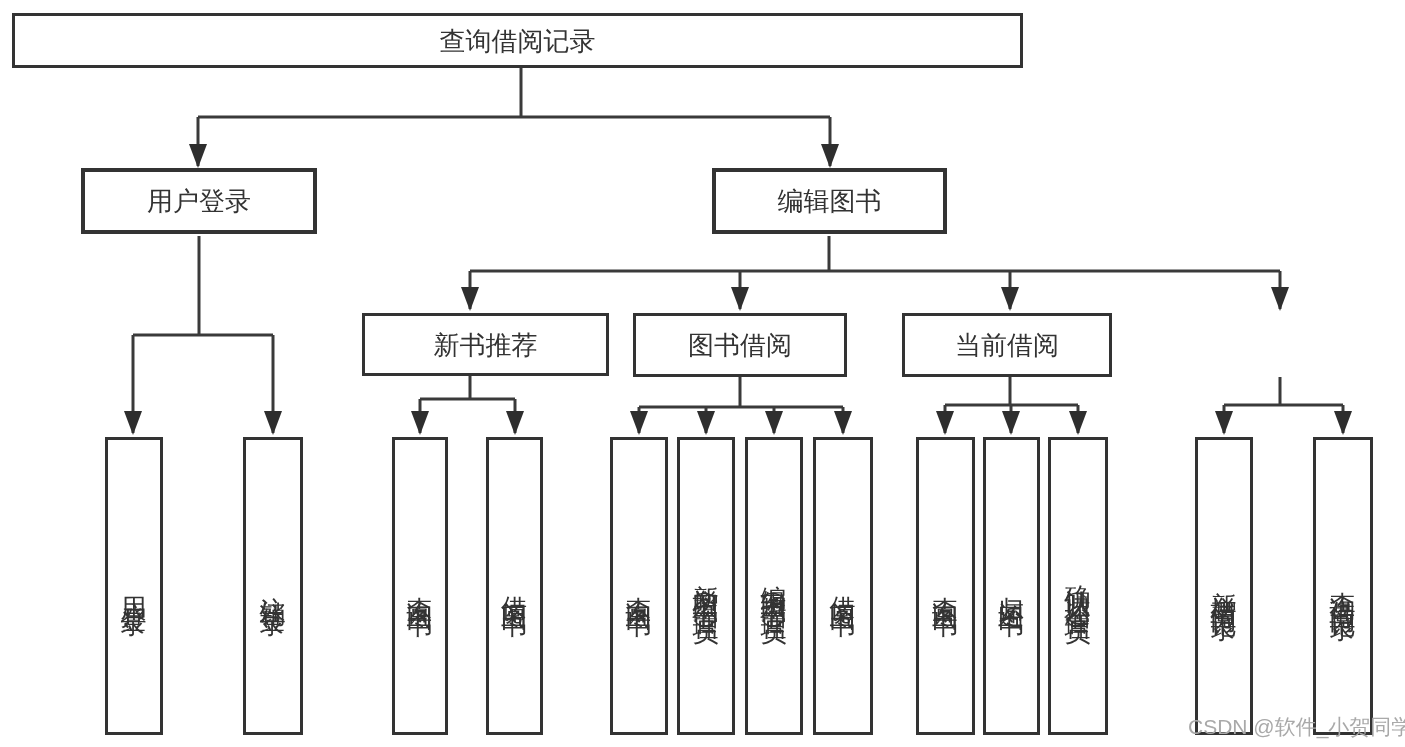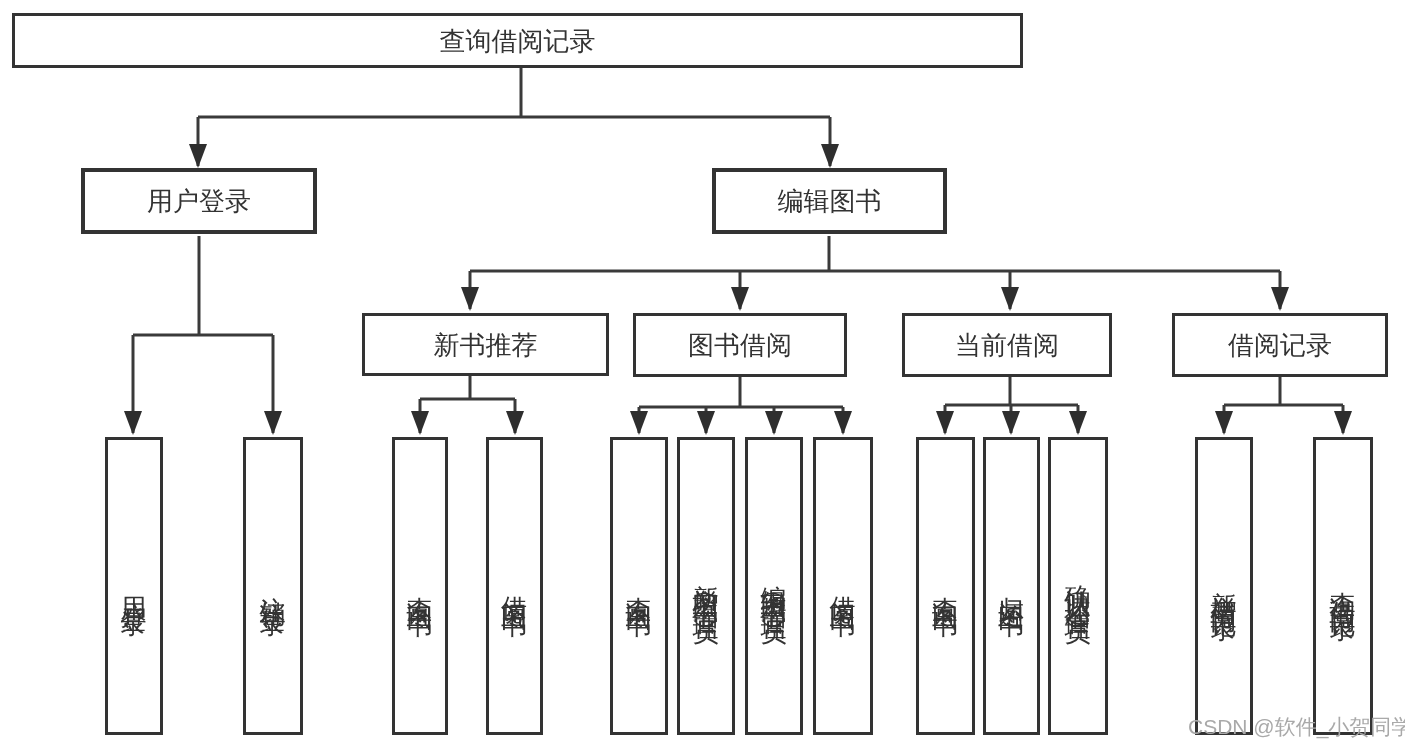--- a/index.html
+++ b/index.html
@@ -123,23 +123,20 @@
 
   <div class="box" style="left:362px; top:313px; width:247px; height:63px;">
     <span class="hlabel">新书推荐</span>
   </div>
   <div class="box" style="left:633px; top:313px; width:214px; height:64px;">
     <span class="hlabel">图书借阅</span>
   </div>
   <div class="box" style="left:902px; top:313px; width:210px; height:64px;">
     <span class="hlabel">当前借阅</span>
   </div>
-  <div class="box" style="left:1172px; top:313px; width:216px; height:64px;">
-    <span class="hlabel">借阅记录</span>
-  </div>
 
   <div class="box leaf" style="left:105px; width:58px;">
     <span class="vlabel">用户登录</span>
   </div>
   <div class="box leaf" style="left:243px; width:60px;">
     <span class="vlabel">注销登录</span>
   </div>
 
   <div class="box leaf" style="left:392px; width:56px;">
     <span class="vlabel">查询图书</span>

